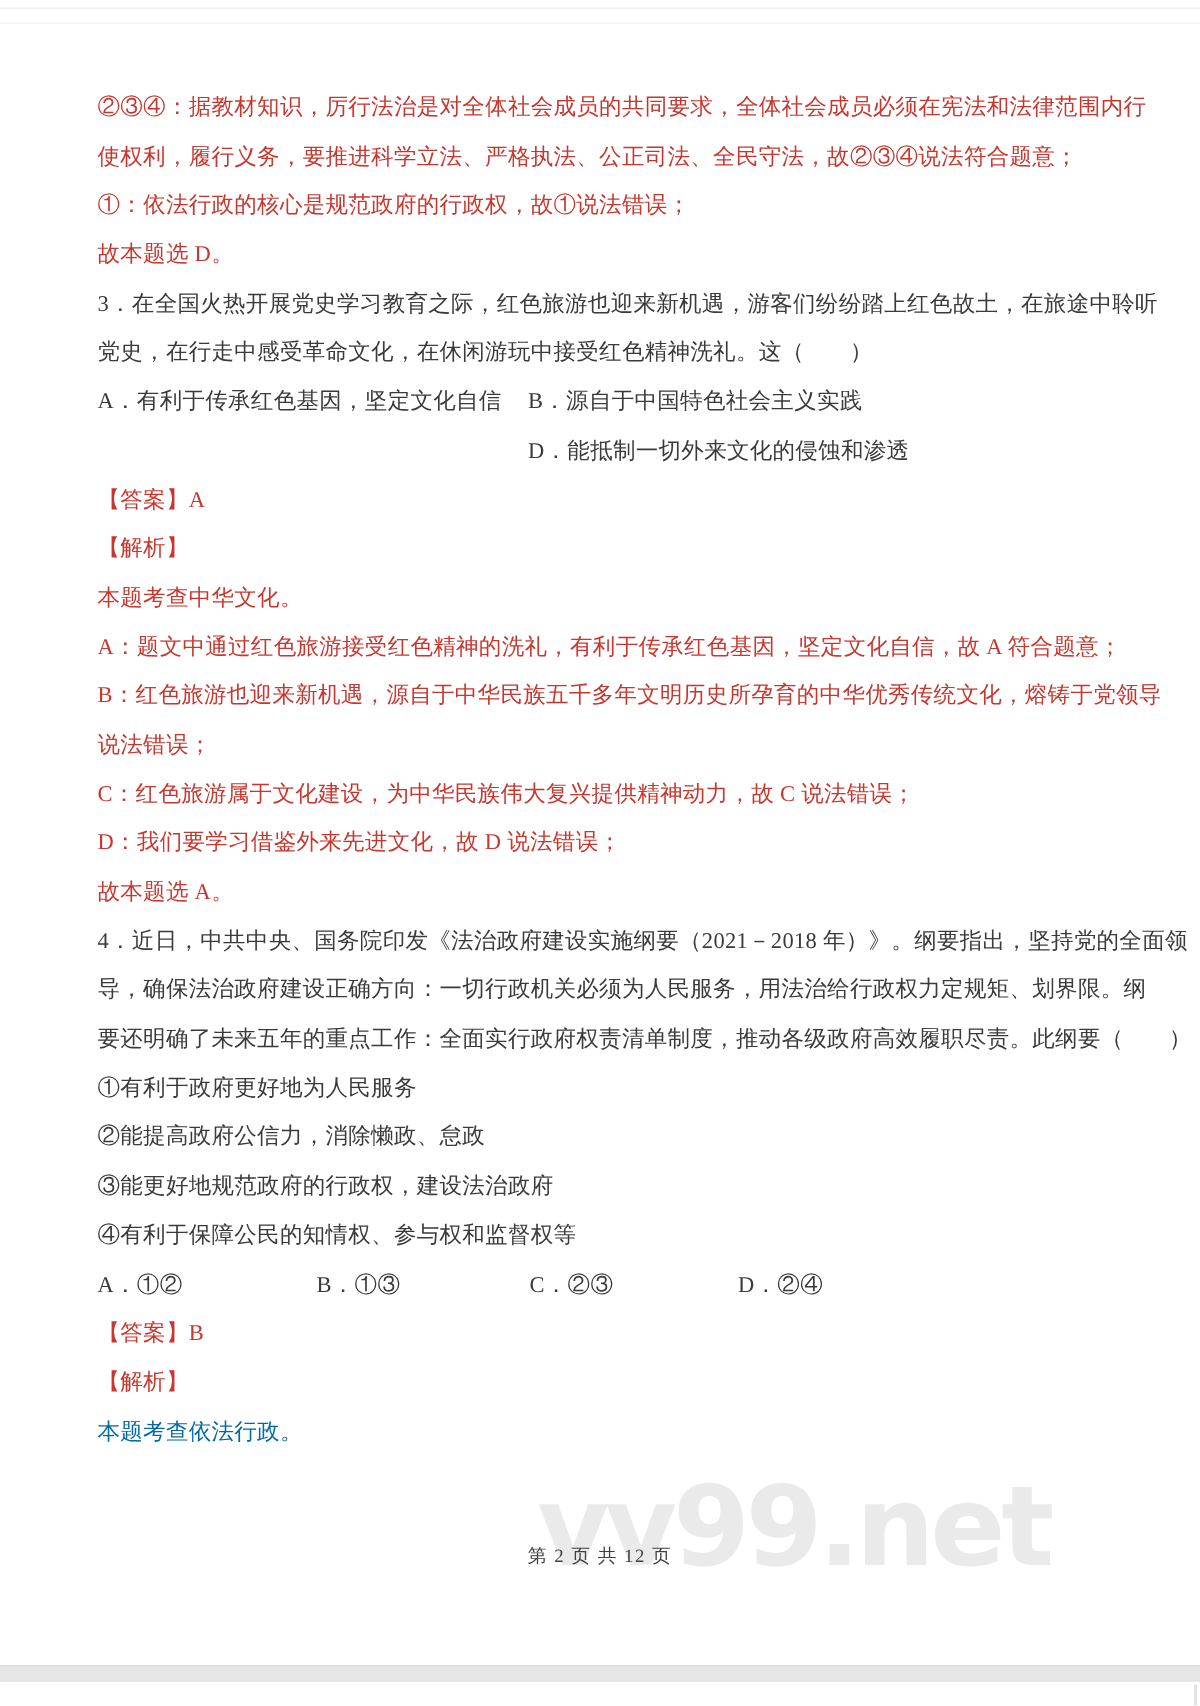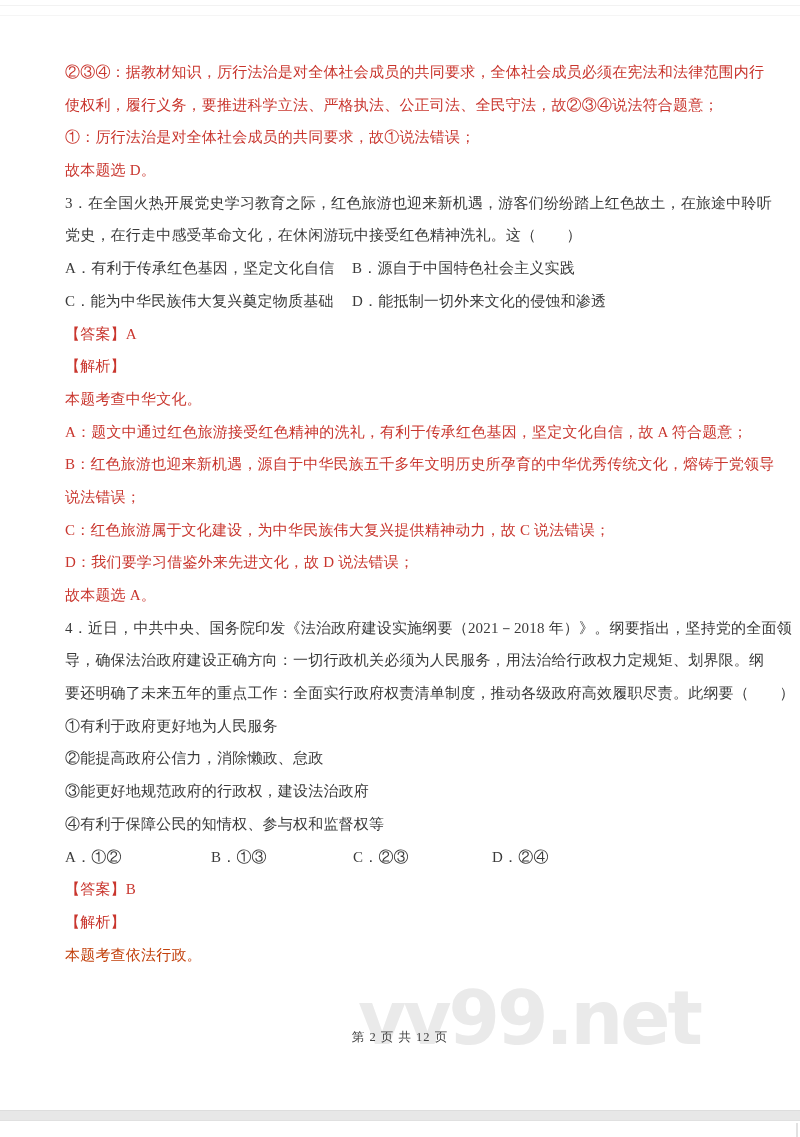--- a/index.html
+++ b/index.html
@@ -93,30 +93,29 @@
 <body>
 
 <div class="scan-line scan-a"></div>
 <div class="scan-line scan-b"></div>
 
 <div class="watermark" style="color: rgb(234, 234, 234);">vv99.net</div>
 
 <div class="doc">
     <div class="line" style="color: rgb(201, 54, 46);">②③④：据教材知识，厉行法治是对全体社会成员的共同要求，全体社会成员必须在宪法和法律范围内行</div>
     <div class="line" style="color: rgb(201, 54, 46);">使权利，履行义务，要推进科学立法、严格执法、公正司法、全民守法，故②③④说法符合题意；</div>
-    <div class="line" style="color: rgb(201, 54, 46);">①：厉行法治是对全体社会成员的共同要求，故①说法错误；</div>
+    <div class="line" style="color: rgb(201, 54, 46);">①：依法行政的核心是规范政府的行政权，故①说法错误；</div>
     <div class="line" style="color: rgb(201, 54, 46);">故本题选 D。</div>
     <div class="line" style="color: rgb(58, 58, 58);">3．在全国火热开展党史学习教育之际，红色旅游也迎来新机遇，游客们纷纷踏上红色故土，在旅途中聆听</div>
     <div class="line" style="color: rgb(58, 58, 58);">党史，在行走中感受革命文化，在休闲游玩中接受红色精神洗礼。这（　　）</div>
     <div class="line optrow" style="color: rgb(58, 58, 58);">
       <span class="opt" style="left: 0px;">A．有利于传承红色基因，坚定文化自信</span>
       <span class="opt" style="left: 287px;">B．源自于中国特色社会主义实践</span>
     </div>
     <div class="line optrow" style="color: rgb(58, 58, 58);">
-      <span class="opt" style="left: 0px;">C．能为中华民族伟大复兴奠定物质基础</span>
       <span class="opt" style="left: 287px;">D．能抵制一切外来文化的侵蚀和渗透</span>
     </div>
     <div class="line" style="color: rgb(201, 54, 46);">【答案】A</div>
     <div class="line" style="color: rgb(201, 54, 46);">【解析】</div>
     <div class="line" style="color: rgb(201, 54, 46);">本题考查中华文化。</div>
     <div class="line" style="color: rgb(201, 54, 46);">A：题文中通过红色旅游接受红色精神的洗礼，有利于传承红色基因，坚定文化自信，故 A 符合题意；</div>
     <div class="line" style="color: rgb(201, 54, 46);">B：红色旅游也迎来新机遇，源自于中华民族五千多年文明历史所孕育的中华优秀传统文化，熔铸于党领导</div>
     <div class="line" style="color: rgb(201, 54, 46);">说法错误；</div>
     <div class="line" style="color: rgb(201, 54, 46);">C：红色旅游属于文化建设，为中华民族伟大复兴提供精神动力，故 C 说法错误；</div>
     <div class="line" style="color: rgb(201, 54, 46);">D：我们要学习借鉴外来先进文化，故 D 说法错误；</div>
@@ -129,19 +128,19 @@
     <div class="line" style="color: rgb(58, 58, 58);">③能更好地规范政府的行政权，建设法治政府</div>
     <div class="line" style="color: rgb(58, 58, 58);">④有利于保障公民的知情权、参与权和监督权等</div>
     <div class="line optrow" style="color: rgb(58, 58, 58);">
       <span class="opt" style="left: 0px;">A．①②</span>
       <span class="opt" style="left: 146px;">B．①③</span>
       <span class="opt" style="left: 288px;">C．②③</span>
       <span class="opt" style="left: 427px;">D．②④</span>
     </div>
     <div class="line" style="color: rgb(201, 54, 46);">【答案】B</div>
     <div class="line" style="color: rgb(201, 54, 46);">【解析】</div>
-    <div class="line" style="color: #c2410c;">本题考查依法行政。</div>
+    <div class="line" style="color: #0369a1;">本题考查依法行政。</div>
   </div>
 
 <div class="footer">第 2 页 共 12 页</div>
 
 <div class="page-separator" style="background: rgb(231, 231, 231);"></div>
 <div class="next-page-edge"></div>
 
 </body></html>

